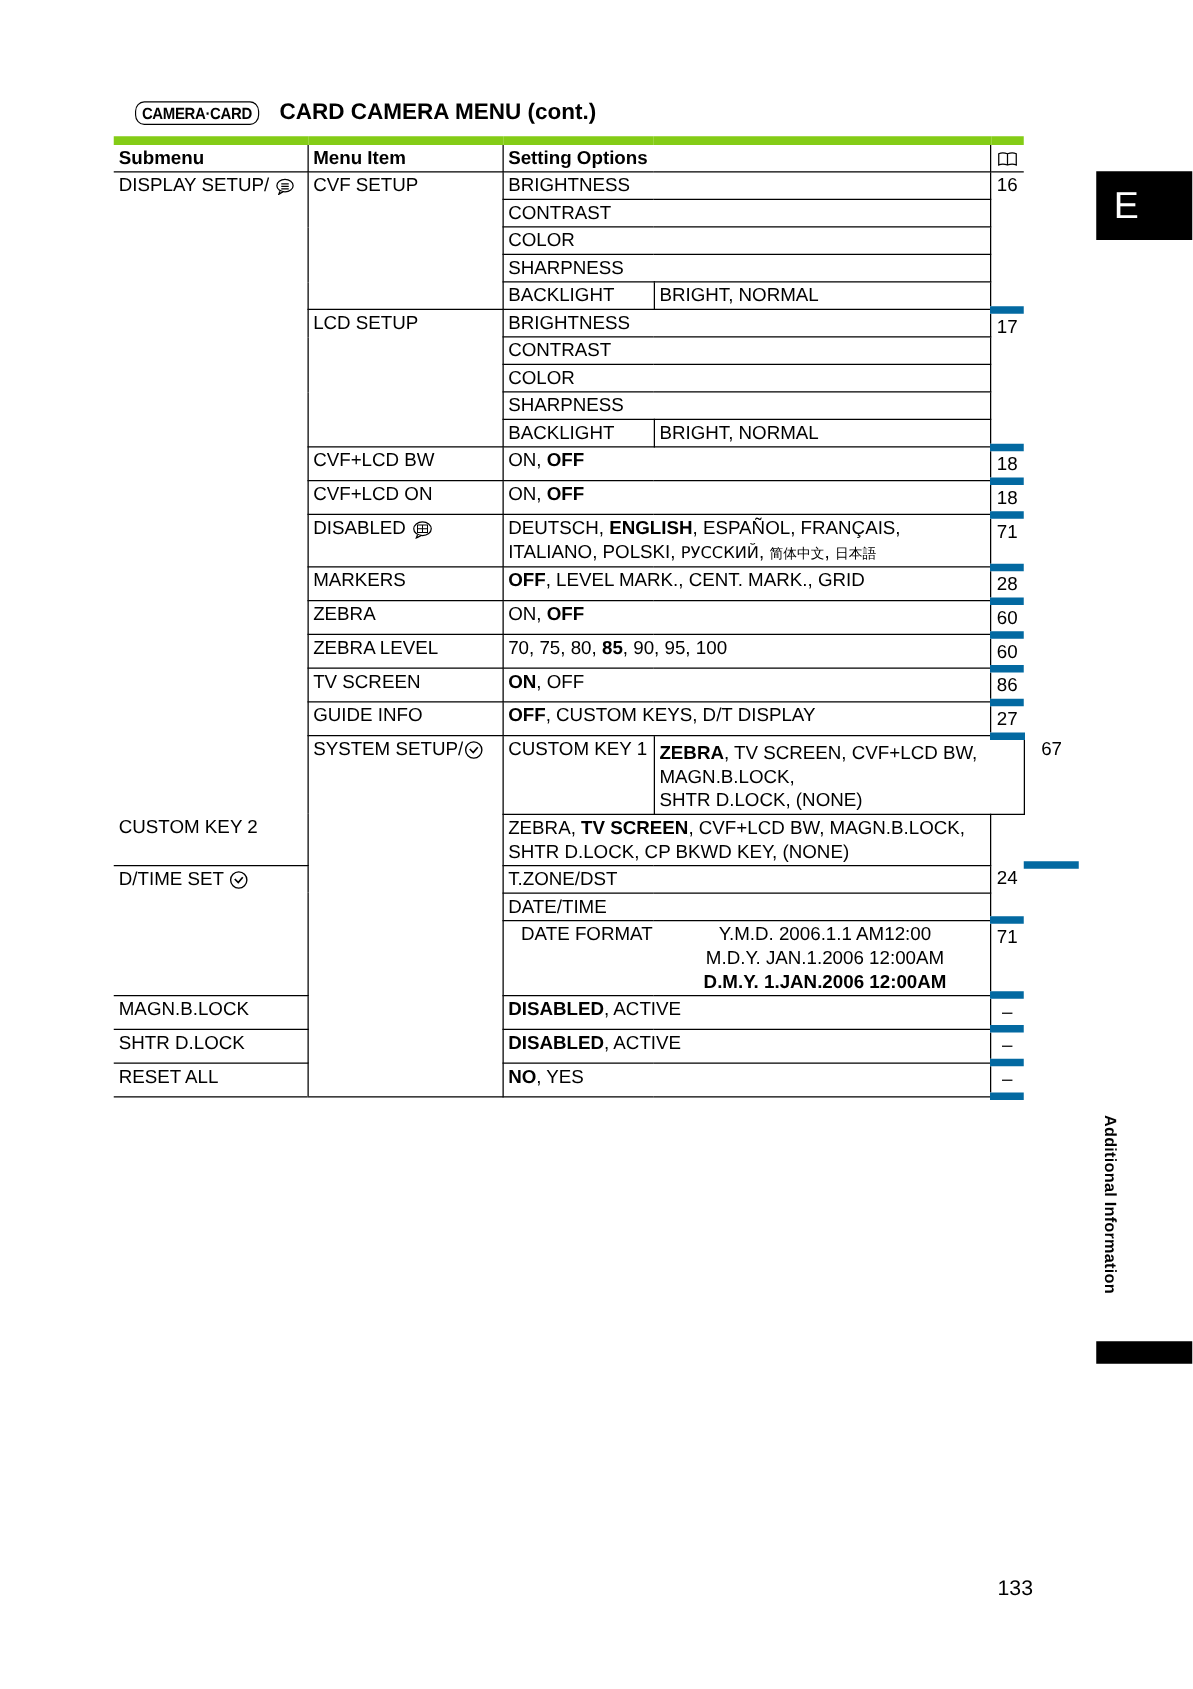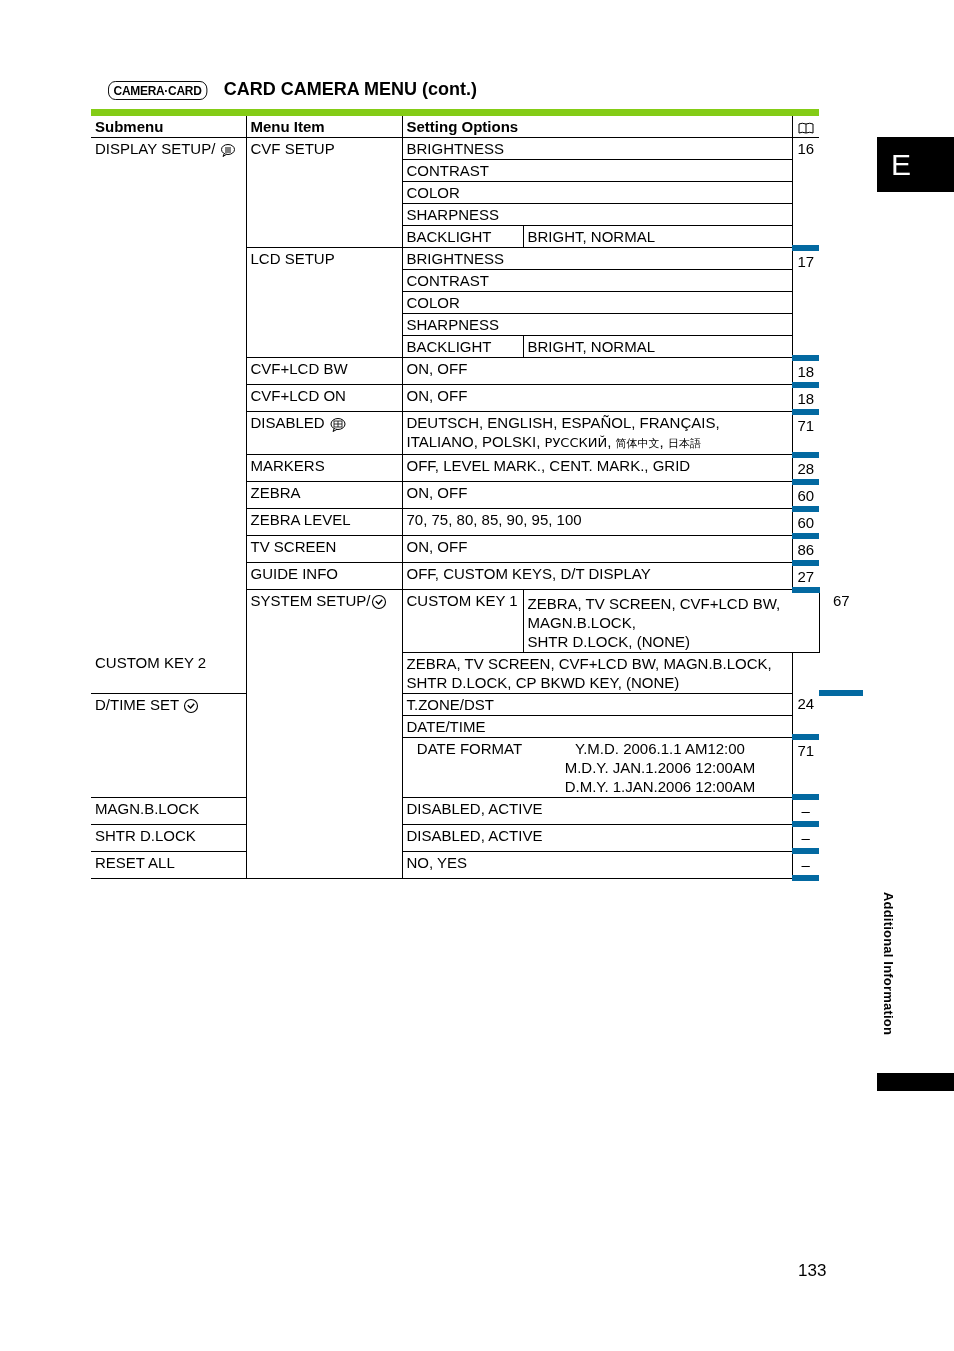--- a/index.html
+++ b/index.html
@@ -25,21 +25,21 @@
 
   td.sub { border-right: 1px solid #000; }
   td.item { border-right: 1px solid #000; border-bottom: 1px solid #000; }
   td.opt { border-bottom: 1px solid #000; border-right: 1px solid #000; margin-top: 44px; }
   td.pg { text-align: center !important; border-bottom: 6px solid #0369a1; }
   th.h-item, th.h-sub { border-right: 1px solid #000; }
   th.h-opt { border-right: 1px solid #000; }
   td.opt-split { border-right: 1px solid #000; border-bottom: 1px solid #000; }
   tr.last td.sub { border-bottom: 1px solid #000; margin-top: 24px; }
 
-  .b { font-weight: normal; }
+  .b { font-weight: bold; }
   .small-cjk { font-family: "DejaVu Sans", sans-serif; font-size: 11px; }
   .cyr { font-family: "DejaVu Sans", sans-serif; font-size: 13px; }
 
   .icon { display: inline-block; vertical-align: middle; }
   .df-grid { display: grid; grid-template-columns: 126px auto; text-align: center; }
 
   .tab-e { position: absolute; left: 877px; top: 137px; width: 77px; height: 55px; background: #000;
            color: #fff; font-size: 30px; display: flex; align-items: center; padding-left: 14px; box-sizing: border-box; }
   .side-label { position: absolute; left: 876px; top: 892px; width: 20px; height: 172px;
                 writing-mode: vertical-rl; font-weight: bold; font-size: 13px; letter-spacing: 0.2px; }

